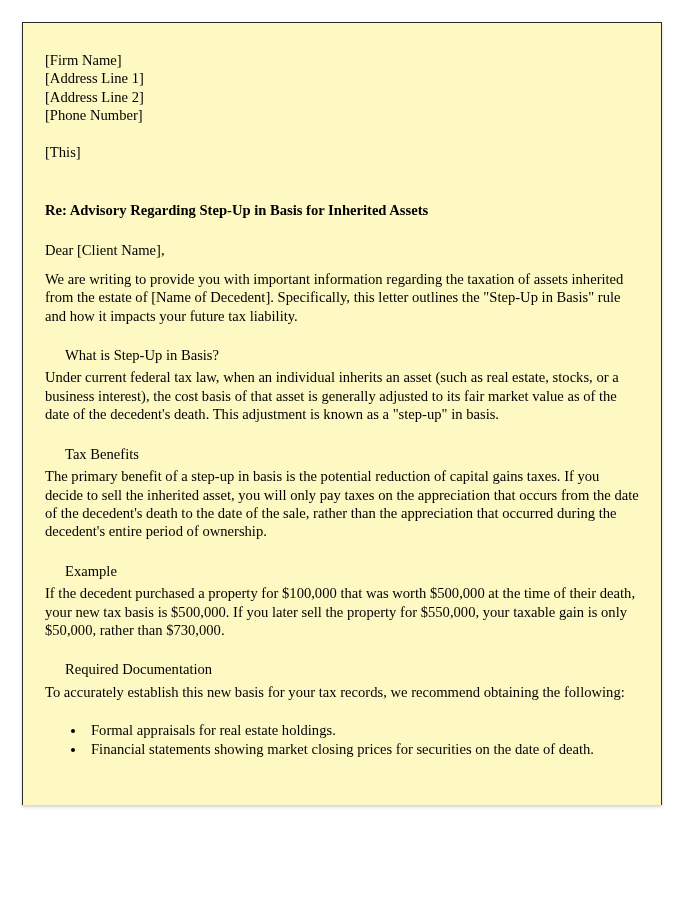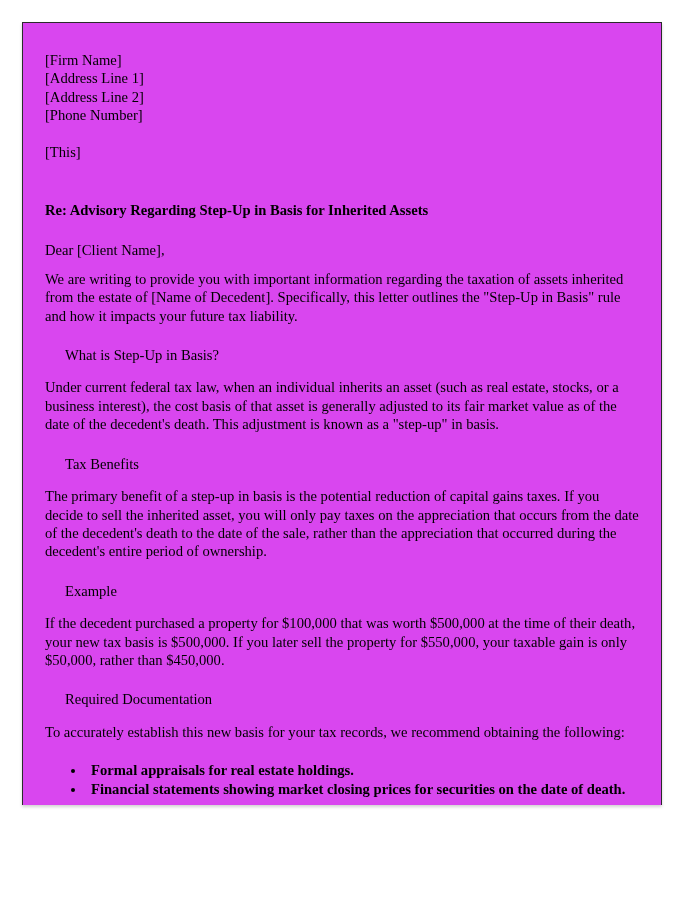--- a/index.html
+++ b/index.html
@@ -21,21 +21,21 @@
     background: #ffffff;
   }
   
   .page-sheet {
     position: absolute;
     left: 22px;
     top: 22px;
     width: 640px;
     height: 783px;
     box-sizing: border-box;
-    background: #d946ef;
+    background: #fef9c3;
     border-left: 1.4px solid #2b2b2b;
     border-right: 1.4px solid #2b2b2b;
     border-top: 1.4px solid #2b2b2b;
     border-bottom: none;
     box-shadow: 0 2px 3px rgba(0,0,0,0.18);
     overflow: hidden;
   }
   .page-body {
     position: absolute;
     left: 22px;
@@ -63,27 +63,26 @@
   .para {
     margin-top: 10px;
     text-align: left;
   }
   .section-heading {
     font-weight: normal;
     margin-top: 21px;
     margin-left: 20px;
   }
   .section-heading + .para {
-    margin-top: 14px;
+    margin-top: 4px;
   }
   ul.doc-list {
     margin: 20px 0 0 0;
     padding-left: 41px;
     list-style-type: disc;
-    font-weight: bold;
   }
   ul.doc-list li {
     margin: 0;
     padding-left: 5px;
   }
 </style>
 </head>
 <body>
 
 <div class="page-canvas">
@@ -110,21 +109,21 @@
 
       <div class="para">We are writing to provide you with important information regarding the taxation of assets inherited from the estate of [Name of Decedent]. Specifically, this letter outlines the "Step-Up in Basis" rule and how it impacts your future tax liability.</div>
 
       <div class="section-heading">What is Step-Up in Basis?</div>
       <div class="para">Under current federal tax law, when an individual inherits an asset (such as real estate, stocks, or a business interest), the cost basis of that asset is generally adjusted to its fair market value as of the date of the decedent's death. This adjustment is known as a "step-up" in basis.</div>
 
       <div class="section-heading">Tax Benefits</div>
       <div class="para">The primary benefit of a step-up in basis is the potential reduction of capital gains taxes. If you decide to sell the inherited asset, you will only pay taxes on the appreciation that occurs from the date of the decedent's death to the date of the sale, rather than the appreciation that occurred during the decedent's entire period of ownership.</div>
 
       <div class="section-heading">Example</div>
-      <div class="para">If the decedent purchased a property for $100,000 that was worth $500,000 at the time of their death, your new tax basis is $500,000. If you later sell the property for $550,000, your taxable gain is only $50,000, rather than $450,000.</div>
+      <div class="para">If the decedent purchased a property for $100,000 that was worth $500,000 at the time of their death, your new tax basis is $500,000. If you later sell the property for $550,000, your taxable gain is only $50,000, rather than $730,000.</div>
 
       <div class="section-heading">Required Documentation</div>
       <div class="para">To accurately establish this new basis for your tax records, we recommend obtaining the following:</div>
 
       <ul class="doc-list">
         <li>Formal appraisals for real estate holdings.</li>
         <li>Financial statements showing market closing prices for securities on the date of death.</li>
       </ul>
 
     </div>

